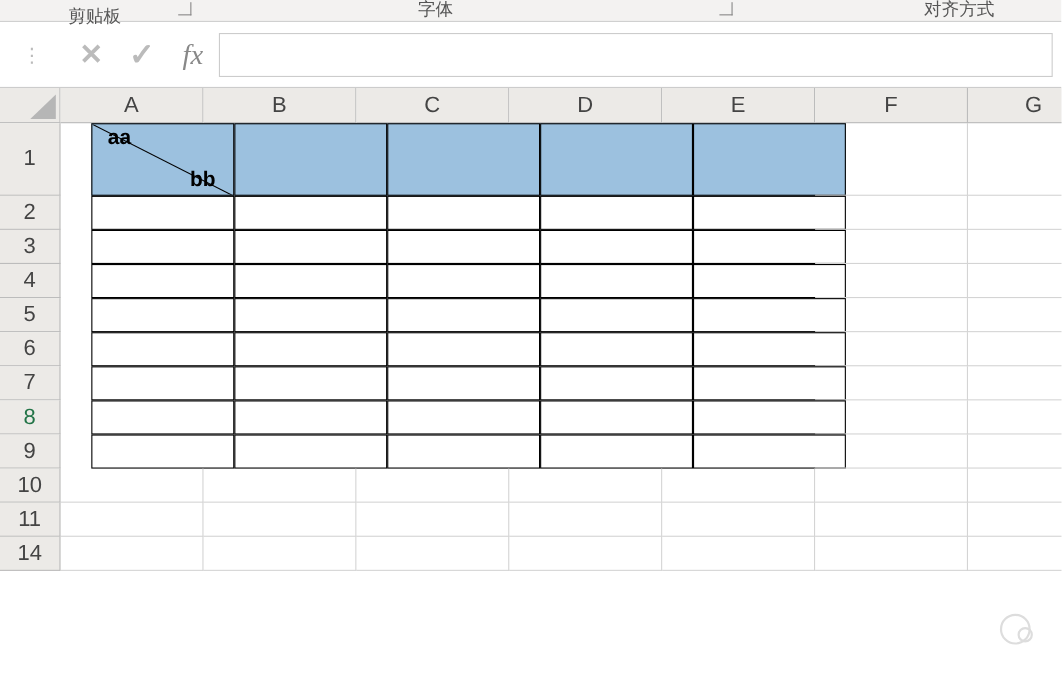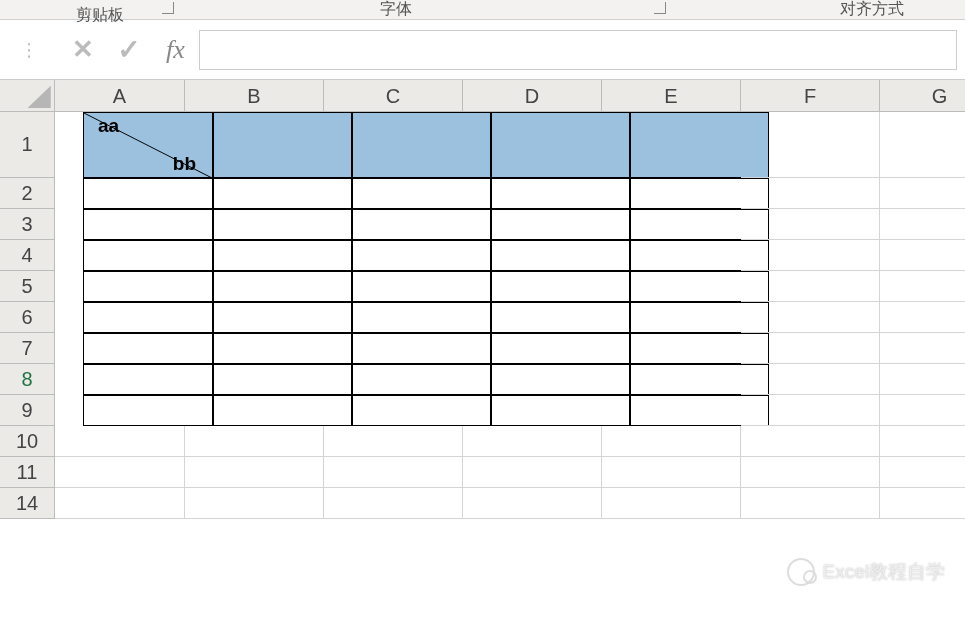--- a/index.html
+++ b/index.html
@@ -16,21 +16,21 @@
     background: #f3f2f1;
     border-bottom: 1px solid #d0d0d0;
     display: flex;
     align-items: center;
   }
   .ribbon-label {
     font-size: 16px;
     color: #555;
     position: absolute;
   }
-  .rb1 { left: 76px; margin-top: 12px; }
+  .rb1 { left: 62px; margin-top: 12px; }
   .rb2 { left: 380px; }
   .rb3 { left: 840px; }
   .dlg-launcher {
     width: 12px; height: 12px;
     border: 1px solid #888;
     border-top: none; border-left: none;
     position: absolute;
   }
   .dl1 { left: 162px; top: 2px;}
   .dl2 { left: 654px; top: 2px;}
@@ -345,14 +345,13 @@
       <div class="cell" style="left: 269px; top: 376px; width: 139px; height: 31px;"></div>
       <div class="cell" style="left: 408px; top: 376px; width: 139px; height: 31px;"></div>
       <div class="cell" style="left: 547px; top: 376px; width: 139px; height: 31px;"></div>
       <div class="cell" style="left: 686px; top: 376px; width: 139px; height: 31px;"></div>
       <div class="cell" style="left: 825px; top: 376px; width: 120px; height: 31px;"></div>
     </div>
 </div>
 
 <div class="watermark">
   <span class="wm-icon"></span>
-  <span>Excel教程自学</span>
 </div>
 
 </body></html>

